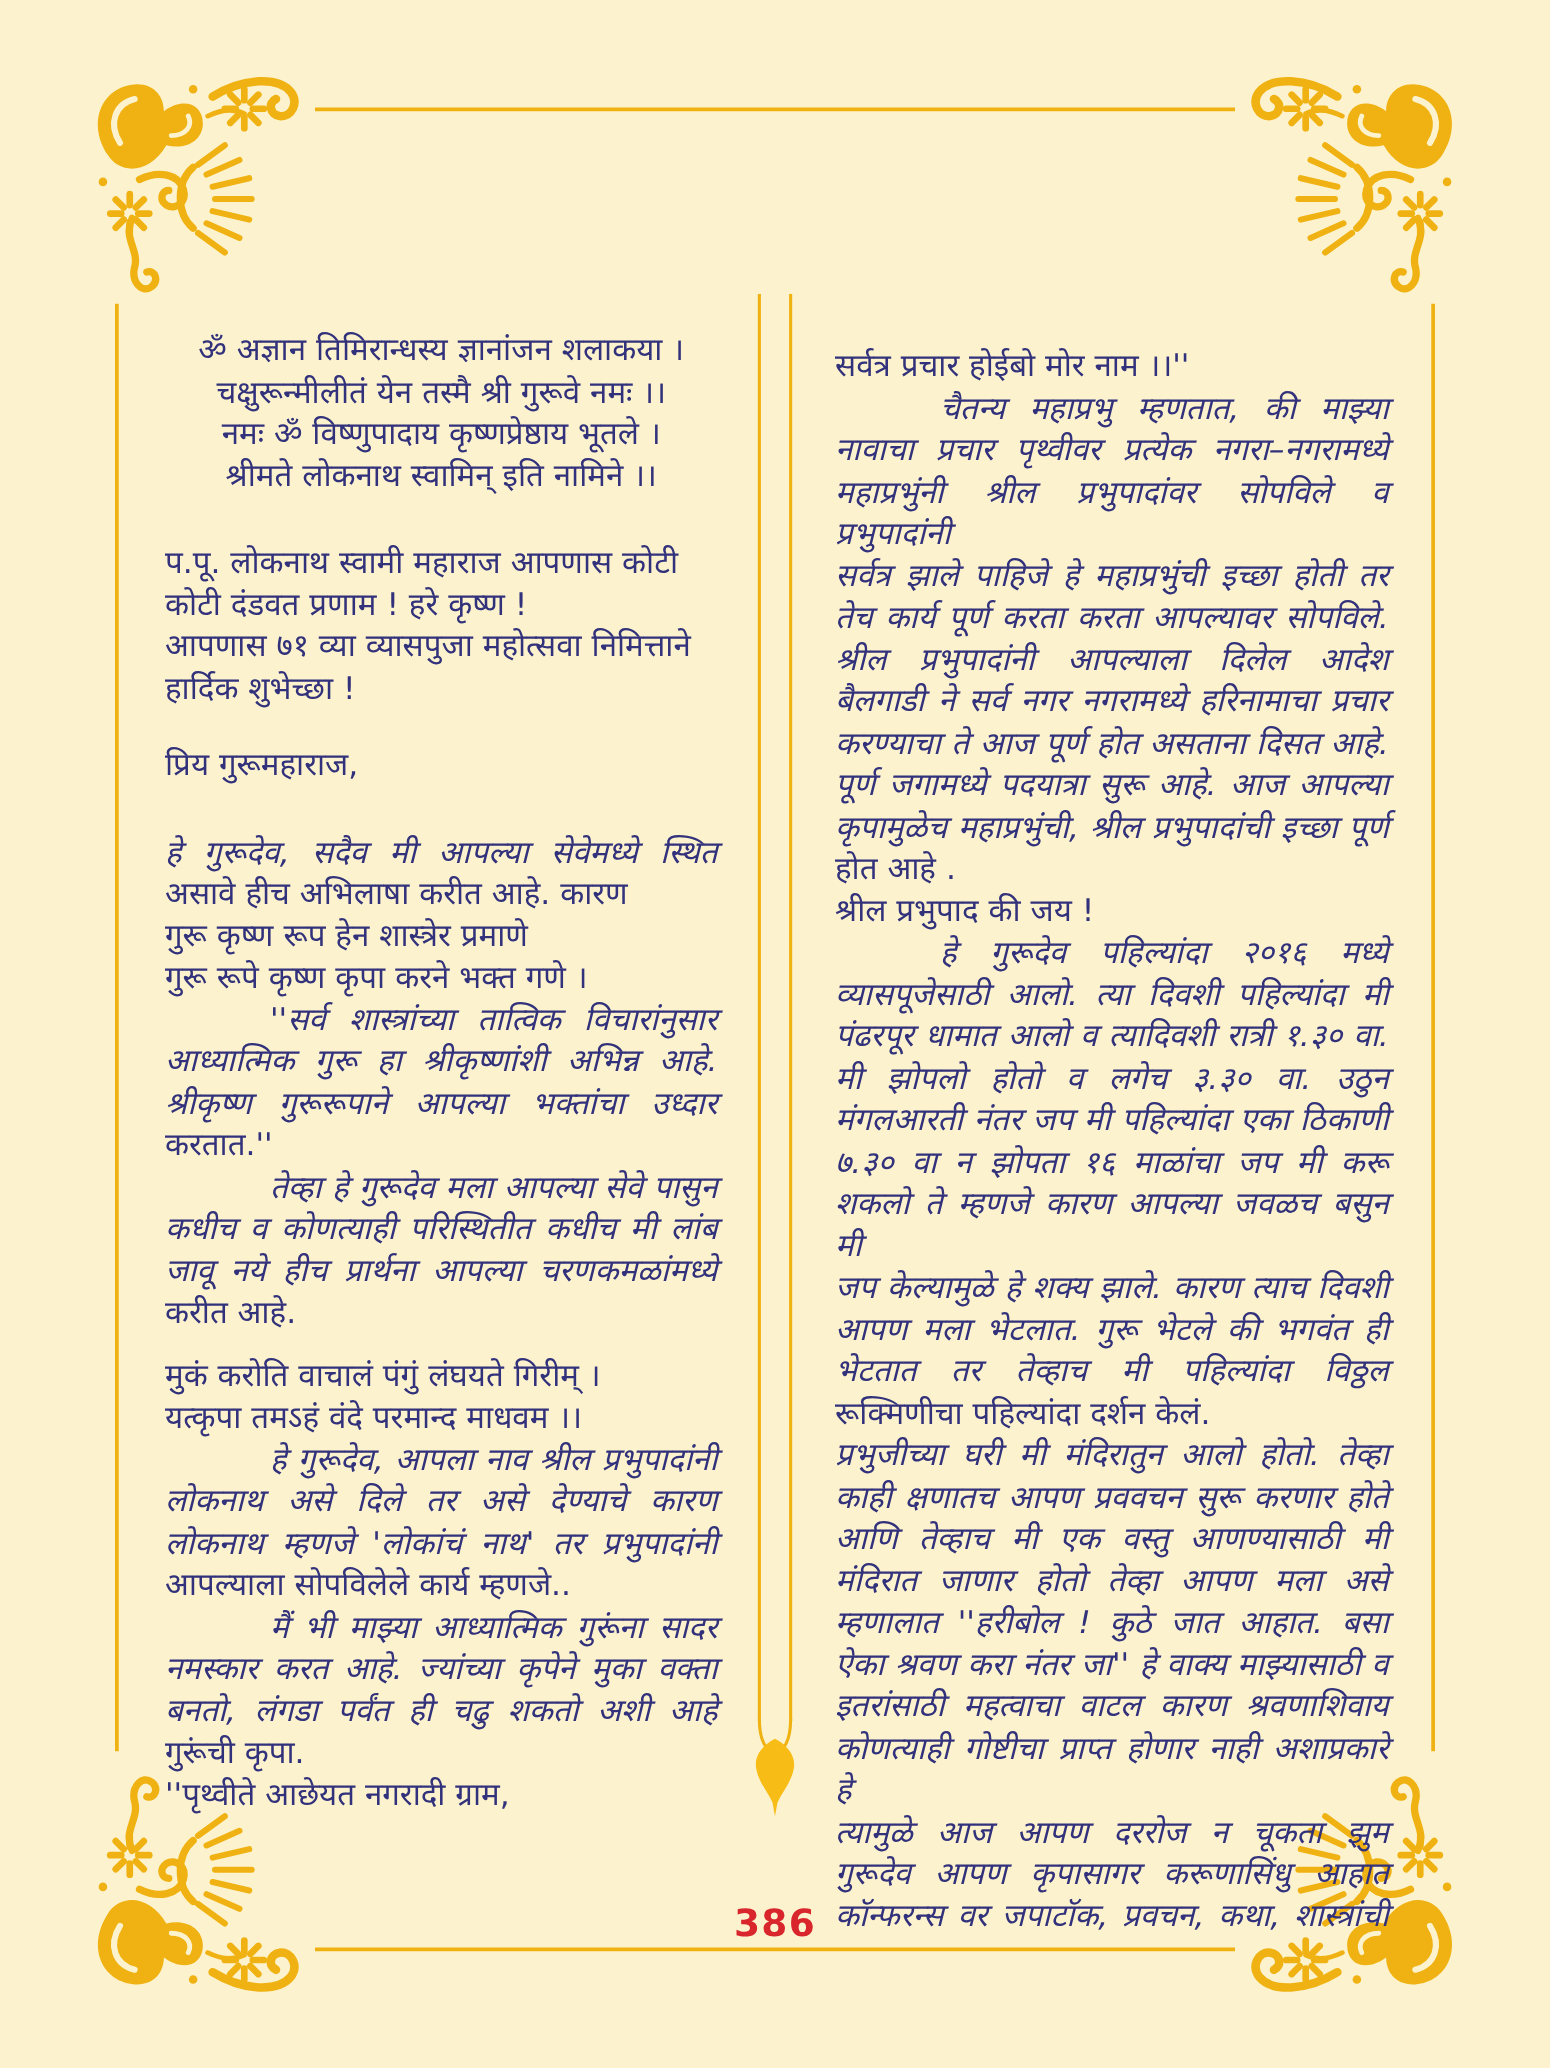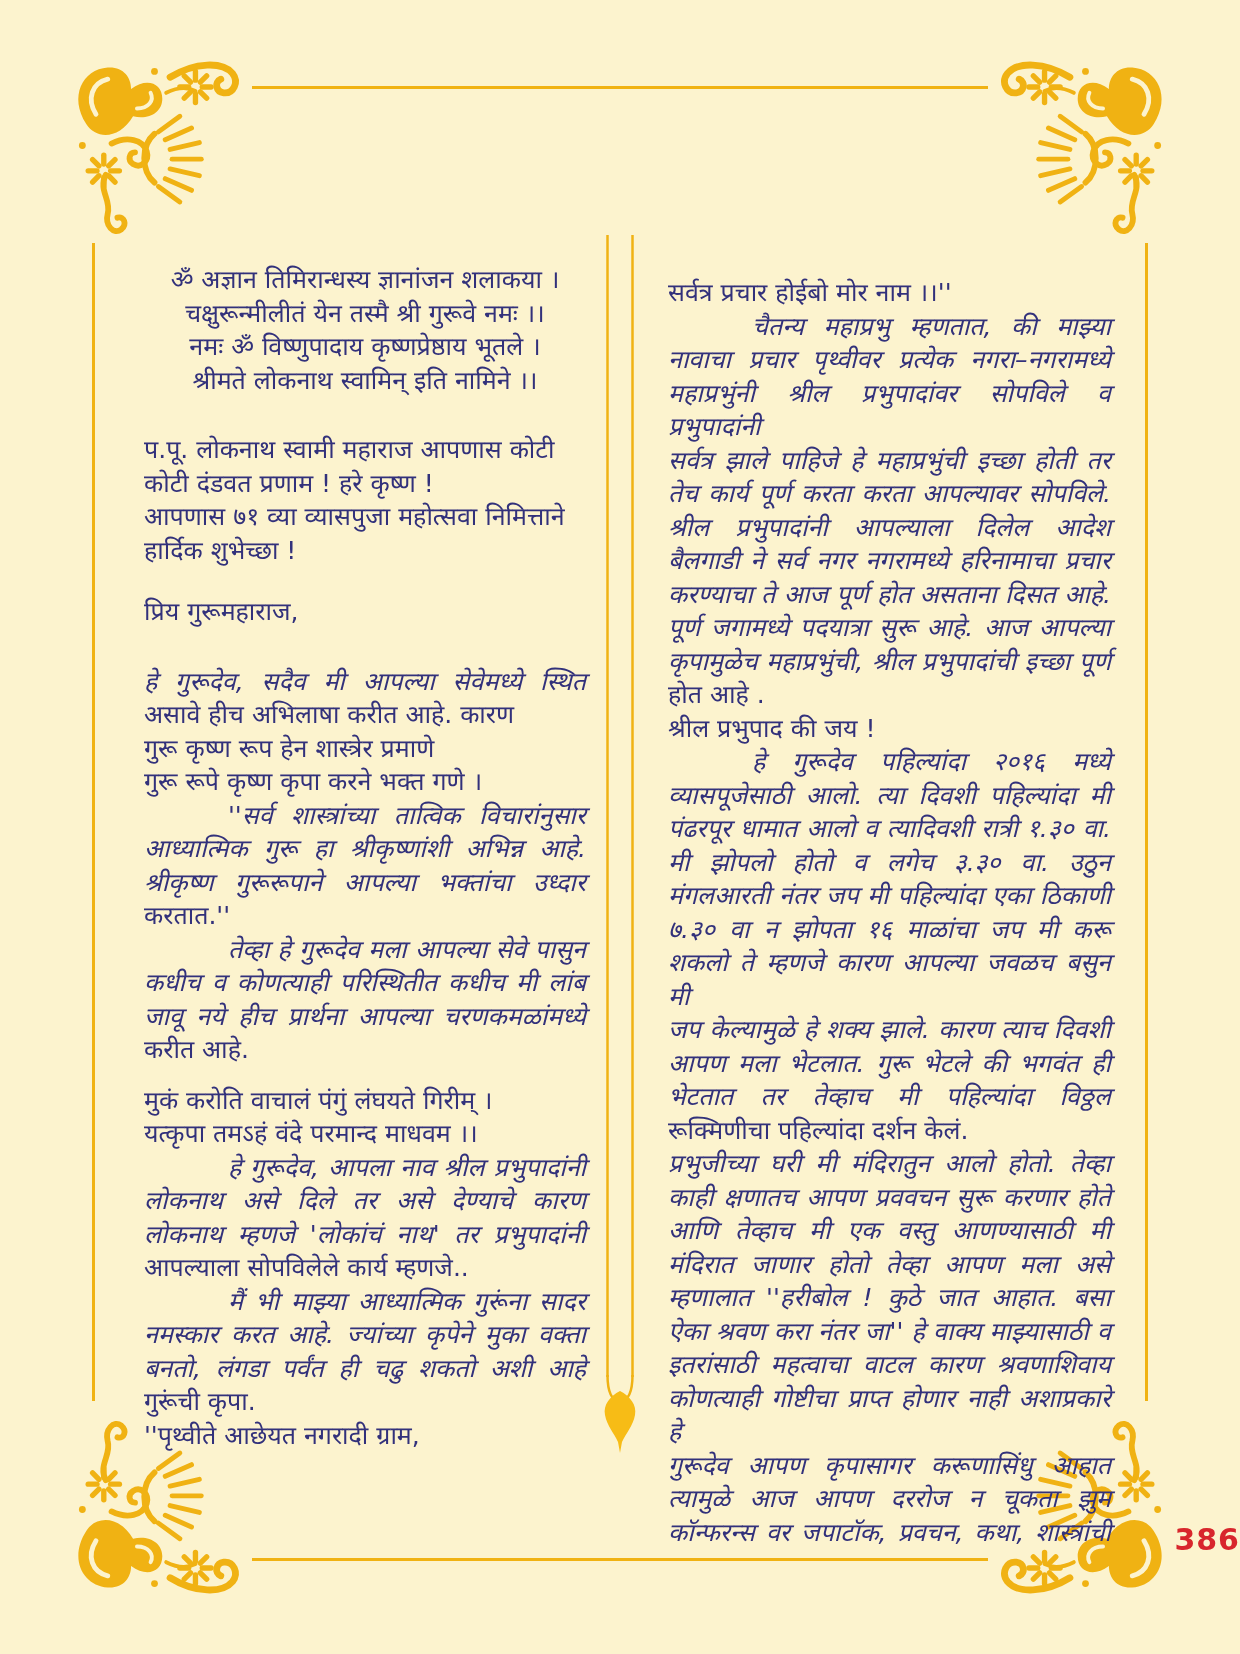--- a/index.html
+++ b/index.html
@@ -23,30 +23,30 @@
   #c-br{left:988px;top:1412px;transform:scale(-1,-1);}
   
   #divider{position:absolute;left:600px;top:235px;width:40px;height:1220px;}
   
   .col{
     position:absolute;
     color:#32317B;
     font-size:25px;
     font-weight:500;
   }
-  #col-left{left:144px;top:263px;width:442px;}
+  #col-left{left:132px;top:263px;width:442px;}
   #col-right{left:668px;top:276px;width:443px;}
   .line{line-height:33.5px;min-height:33.5px;}
   .line.just{text-align:justify;text-align-last:justify;font-style:italic;}
   .line.ind{padding-left:84px;}
   .block.center .line{text-align:center;}
   
   #pagenum{
     position:absolute;left:0;top:1522px;width:100%;
-    text-align:right;
+    text-align:center;
     color:#D8262C;
     font-size:30px;font-weight:bold;
     letter-spacing:1px;
   }
 </style>
 </head>
 <body>
 
 <div id="page">
 
@@ -204,21 +204,21 @@
       </div>
       <div class="block">
         <div class="line just">प्रभुजीच्या घरी मी मंदिरातुन आलो होतो. तेव्हा</div>
         <div class="line just">काही क्षणातच आपण प्रववचन सुरू करणार होते</div>
         <div class="line just">आणि तेव्हाच मी एक वस्तु आणण्यासाठी मी</div>
         <div class="line just">मंदिरात जाणार होतो तेव्हा आपण मला असे</div>
         <div class="line just">म्हणालात ''हरीबोल ! कुठे जात आहात. बसा</div>
         <div class="line just">ऐका श्रवण करा नंतर जा'' हे वाक्य माझ्यासाठी व</div>
         <div class="line just">इतरांसाठी महत्वाचा वाटल कारण श्रवणाशिवाय</div>
         <div class="line just">कोणत्याही गोष्टीचा प्राप्त होणार नाही अशाप्रकारे हे</div>
+        <div class="line just">त्यामुळे आज आपण दररोज न चूकता झुम</div>
         <div class="line just">गुरूदेव आपण कृपासागर करूणासिंधु आहात</div>
-        <div class="line just">त्यामुळे आज आपण दररोज न चूकता झुम</div>
         <div class="line just">कॉन्फरन्स वर जपाटॉक, प्रवचन, कथा, शास्त्रांची</div>
       </div>
     </div>
 
   <div id="pagenum">386</div>
 
 </div>
 
 </body></html>

